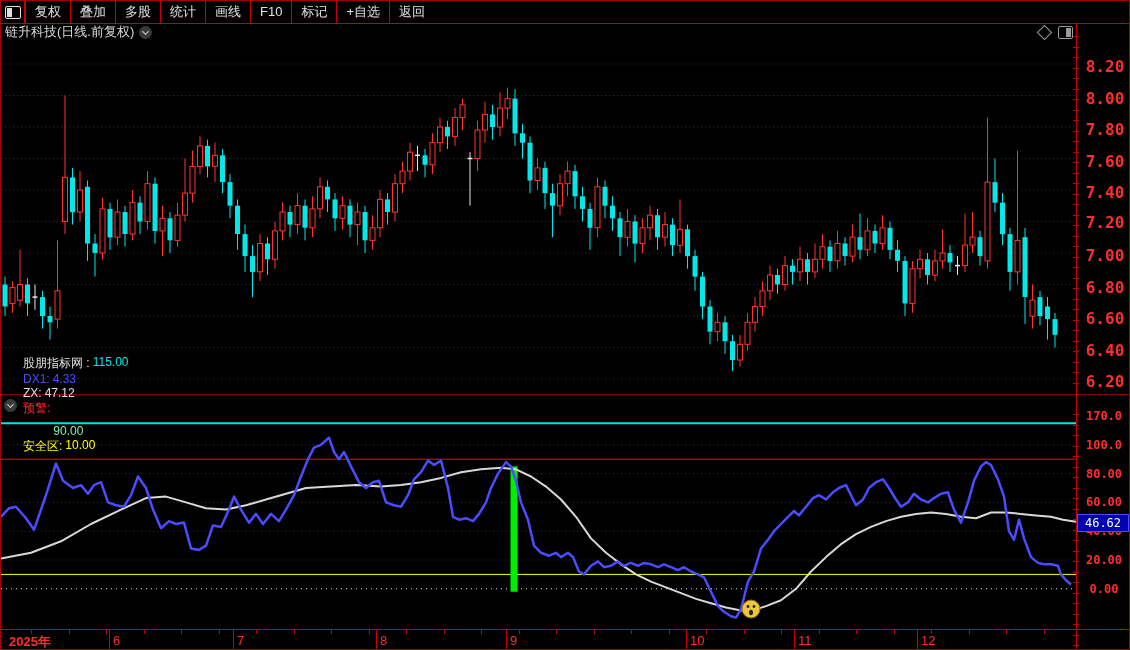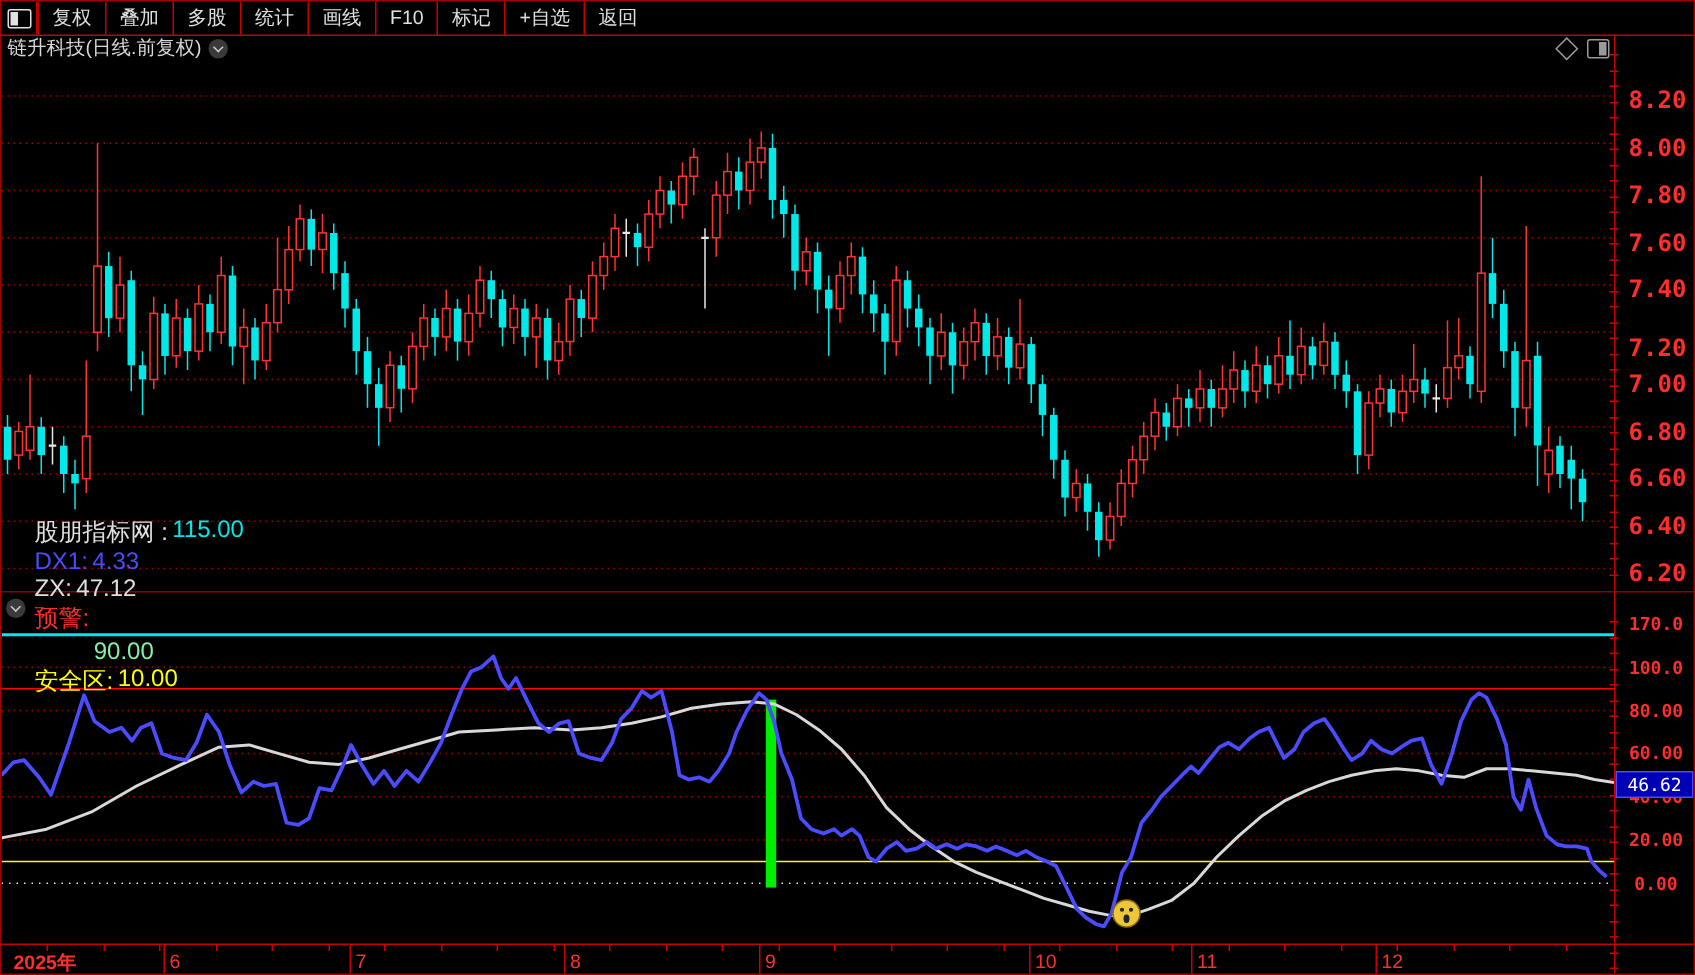--- a/index.html
+++ b/index.html
@@ -30,21 +30,21 @@
   .pane-icon::after{content:"";position:absolute;right:1px;top:1px;bottom:1px;width:5px;background:#9a9a9a;}
   
   .price-svg{position:absolute;left:0;top:30px;}
   .axis-line{position:absolute;left:1075px;top:22px;width:1px;height:626px;background:#c80000;}
   .p-label{position:absolute;left:1082px;width:44px;text-align:center;color:#ff2d2d;
            font-family:"DejaVu Sans Mono",monospace;font-size:16px;font-weight:bold;}
   .tick{position:absolute;background:#c80000;}
   .sep-line{position:absolute;left:0;top:393px;width:1130px;height:1px;background:#8c0000;}
   
   .ind-header{position:absolute;left:3px;top:396px;height:16px;display:flex;align-items:center;gap:6px;
-              font-size:16px;white-space:nowrap;z-index:5;}
+              font-size:12px;white-space:nowrap;z-index:5;}
   .ind-item{display:flex;gap:3px;}
   .ind-svg{position:absolute;left:0;top:412px;}
   .ind-label{position:absolute;left:1080px;width:46px;text-align:center;color:#ff2d2d;
              font-family:"DejaVu Sans Mono",monospace;font-size:12px;font-weight:bold;}
   .val-box{position:absolute;left:1076px;width:50px;height:16px;background:#0000b4;border:1px solid #4b4bff;
            color:#fff;font-family:"DejaVu Sans Mono",monospace;font-size:12px;line-height:16px;text-align:center;z-index:6;}
   
   .datebar{position:absolute;left:0;top:628px;width:1130px;height:21px;border-top:1px solid #c80000;}
   .year-label{position:absolute;left:8px;top:3px;color:#ff2d2d;font-size:13px;font-weight:bold;}
   .m-label{position:absolute;top:3px;color:#ff2d2d;font-size:13px;}
@@ -383,21 +383,21 @@
       <rect x="1051.5" y="288.1" width="5" height="15.7" fill="#00e8e8"></rect>
     </svg>
 
   <div class="axis-line"></div>
   <div id="price-labels">
       <div class="p-label" style="top: 56px;">8.20</div>
       <div class="p-label" style="top: 87.5px;">8.00</div>
       <div class="p-label" style="top: 119px;">7.80</div>
       <div class="p-label" style="top: 150.5px;">7.60</div>
       <div class="p-label" style="top: 182px;">7.40</div>
-      <div class="p-label" style="top: 221px;">7.20</div>
+      <div class="p-label" style="top: 212px;">7.20</div>
       <div class="p-label" style="top: 245px;">7.00</div>
       <div class="p-label" style="top: 276.5px;">6.80</div>
       <div class="p-label" style="top: 308px;">6.60</div>
       <div class="p-label" style="top: 339.5px;">6.40</div>
       <div class="p-label" style="top: 371px;">6.20</div>
     </div>
   <div id="price-ticks">
       <div class="tick" style="left: 1072px; top: 35px; width: 6px; height: 1px;"></div>
       <div class="tick" style="left: 1072px; top: 46px; width: 6px; height: 1px;"></div>
       <div class="tick" style="left: 1072px; top: 56px; width: 6px; height: 1px;"></div>

